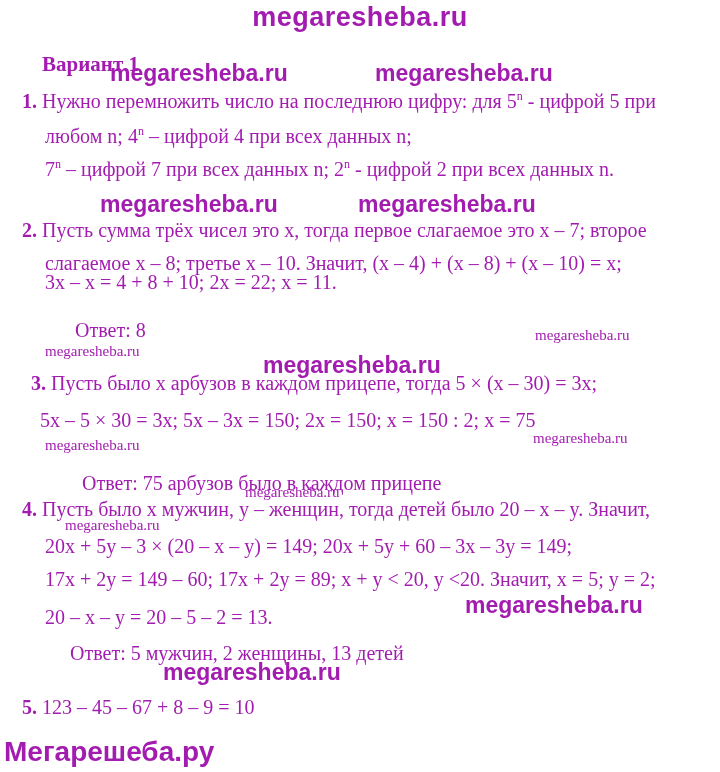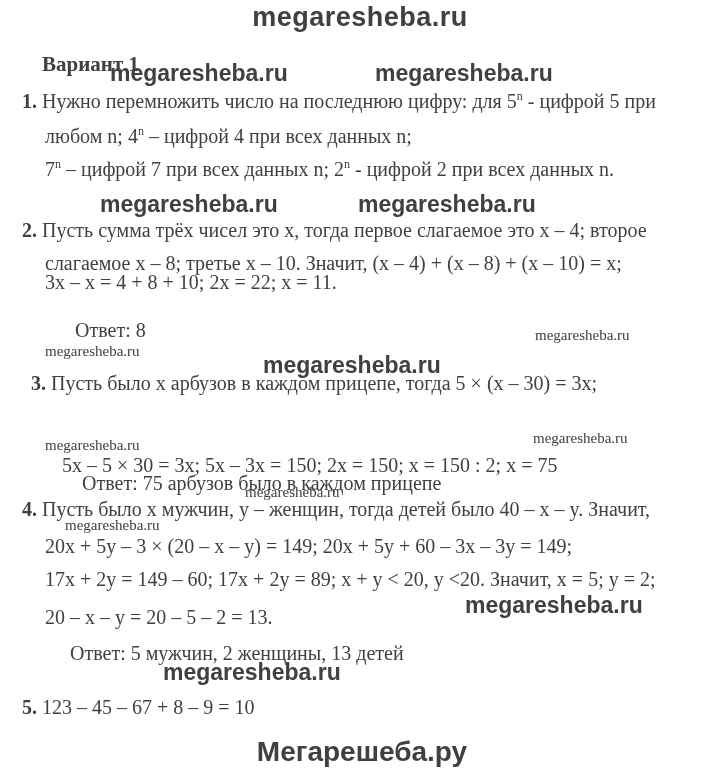--- a/index.html
+++ b/index.html
@@ -1,26 +1,26 @@
 <!DOCTYPE html>
 <html><head>
 <meta charset="utf-8">
 <style>
   html,body{margin:0;padding:0;background:#e8e8e8;}
   .page{position:relative;width:720px;height:772px;background:#ffffff;overflow:hidden;
-        font-family:"Liberation Serif",serif;color:#404040;margin:0 auto;}
+        font-family:"Liberation Serif",serif;color:#a21caf;margin:0 auto;}
   .t{position:absolute;font-size:20px;line-height:22px;white-space:nowrap;}
   .t .num{font-weight:bold;margin-right:5px;}
   sup{font-size:60%;vertical-align:super;line-height:0;}
   .wm-top{position:absolute;left:0;right:0;top:2px;text-align:center;
           font:bold 27px/30px "Liberation Sans",sans-serif;letter-spacing:0.5px;}
   .variant{position:absolute;left:42px;top:52px;font-weight:bold;font-size:21px;white-space:nowrap;}
   .wmb{position:absolute;font:bold 23px/24px "Liberation Sans",sans-serif;white-space:nowrap;}
   .wms{position:absolute;font:15px/16px "Liberation Serif",serif;white-space:nowrap;}
-  .footer{position:absolute;left:4px;right:0;top:736px;text-align:center;
+  .footer{position:absolute;left:4px;right:0;top:736px;
           font:bold 28px/32px "Liberation Sans",sans-serif;}
 </style>
 </head>
 <body>
 
 <div class="page">
 
   <div class="wm-top">megaresheba.ru</div>
 
   <div class="variant">Вариант 1</div>
@@ -30,44 +30,44 @@
   <div class="t" style="left:22px;top:90px;">
     <span class="num">1.</span><span>Нужно перемножить число на последнюю цифру: для 5<sup>n</sup> - цифрой 5 при</span>
   </div>
   <div class="t" style="left:45px;top:125px;">любом n;  4<sup>n</sup> – цифрой 4 при всех данных n;</div>
   <div class="t" style="left:45px;top:158px;">7<sup>n</sup> – цифрой 7 при всех данных n; 2<sup>n</sup> - цифрой 2 при всех данных n.</div>
 
   <div class="wmb" style="left:100px;top:192px;">megaresheba.ru</div>
   <div class="wmb" style="left:358px;top:192px;">megaresheba.ru</div>
 
   <div class="t" style="left:22px;top:219px;">
-    <span class="num">2.</span><span>Пусть сумма трёх чисел это x, тогда первое слагаемое это x – 4; второе</span>
+    <span class="num">2.</span><span>Пусть сумма трёх чисел это x, тогда первое слагаемое это x – 7; второе</span>
   </div>
   <div class="t" style="left:45px;top:252px;">слагаемое x – 8; третье x – 10. Значит, (x – 4) + (x – 8) + (x – 10) = x;</div>
   <div class="t" style="left:45px;top:271px;">3x – x = 4 + 8 + 10; 2x = 22; x = 11.</div>
   <div class="t" style="left:75px;top:319px;">Ответ: 8</div>
 
   <div class="wms" style="left:535px;top:327px;">megaresheba.ru</div>
   <div class="wms" style="left:45px;top:343px;">megaresheba.ru</div>
   <div class="wmb" style="left:263px;top:353px;">megaresheba.ru</div>
 
   <div class="t" style="left:22px;top:372px;margin-left:9px;">
     <span class="num">3.</span><span>Пусть было x арбузов в каждом прицепе, тогда 5 × (x – 30) = 3x;</span>
   </div>
-  <div class="t" style="left:62px;top:409px;margin-top:45px;">5x – 5 × 30 = 3x; 5x – 3x = 150; 2x = 150; x = 150 : 2; x = 75</div>
+  <div class="t" style="left:40px;top:409px;">5x – 5 × 30 = 3x; 5x – 3x = 150; 2x = 150; x = 150 : 2; x = 75</div>
 
   <div class="wms" style="left:533px;top:430px;">megaresheba.ru</div>
   <div class="wms" style="left:45px;top:437px;">megaresheba.ru</div>
 
   <div class="t" style="left:82px;top:472px;">Ответ: 75 арбузов было в каждом прицепе</div>
 
   <div class="wms" style="left:245px;top:484px;">megaresheba.ru</div>
 
   <div class="t" style="left:22px;top:498px;">
-    <span class="num">4.</span><span>Пусть было x мужчин, y – женщин, тогда детей было 40 – x – y. Значит,</span>
+    <span class="num">4.</span><span>Пусть было x мужчин, y – женщин, тогда детей было 20 – x – y. Значит,</span>
   </div>
   <div class="wms" style="left:65px;top:517px;">megaresheba.ru</div>
   <div class="t" style="left:45px;top:535px;">20x + 5y – 3 × (20 – x – y) = 149; 20x + 5y + 60 – 3x – 3y = 149;</div>
   <div class="t" style="left:45px;top:568px;">17x + 2y = 149 – 60; 17x + 2y = 89; x + y &lt; 20, y &lt;20. Значит, x = 5; y = 2;</div>
 
   <div class="wmb" style="left:465px;top:593px;">megaresheba.ru</div>
 
   <div class="t" style="left:45px;top:606px;">20 – x – y = 20 – 5 – 2 = 13.</div>
   <div class="t" style="left:70px;top:642px;">Ответ: 5 мужчин, 2 женщины, 13 детей</div>
 

